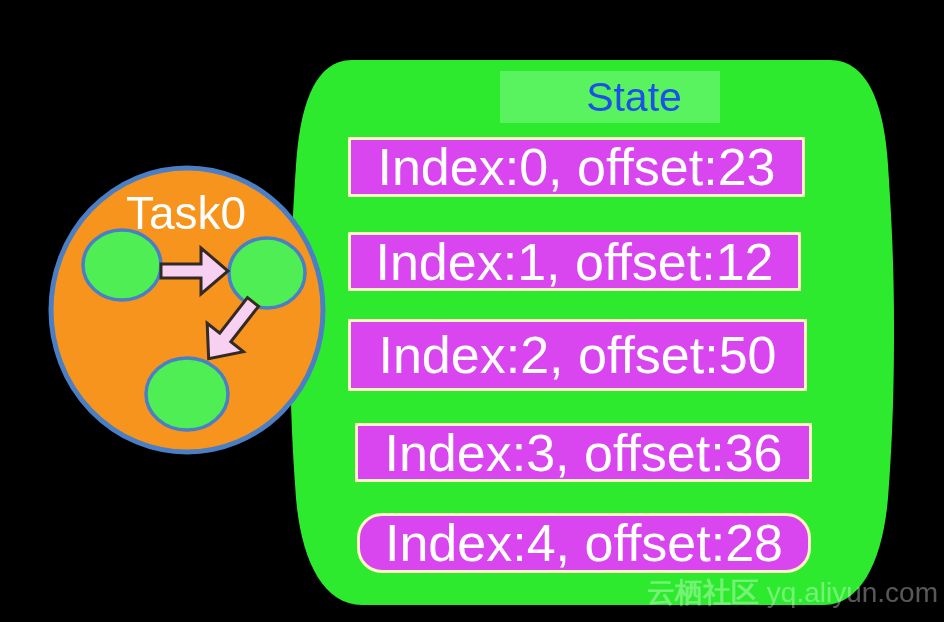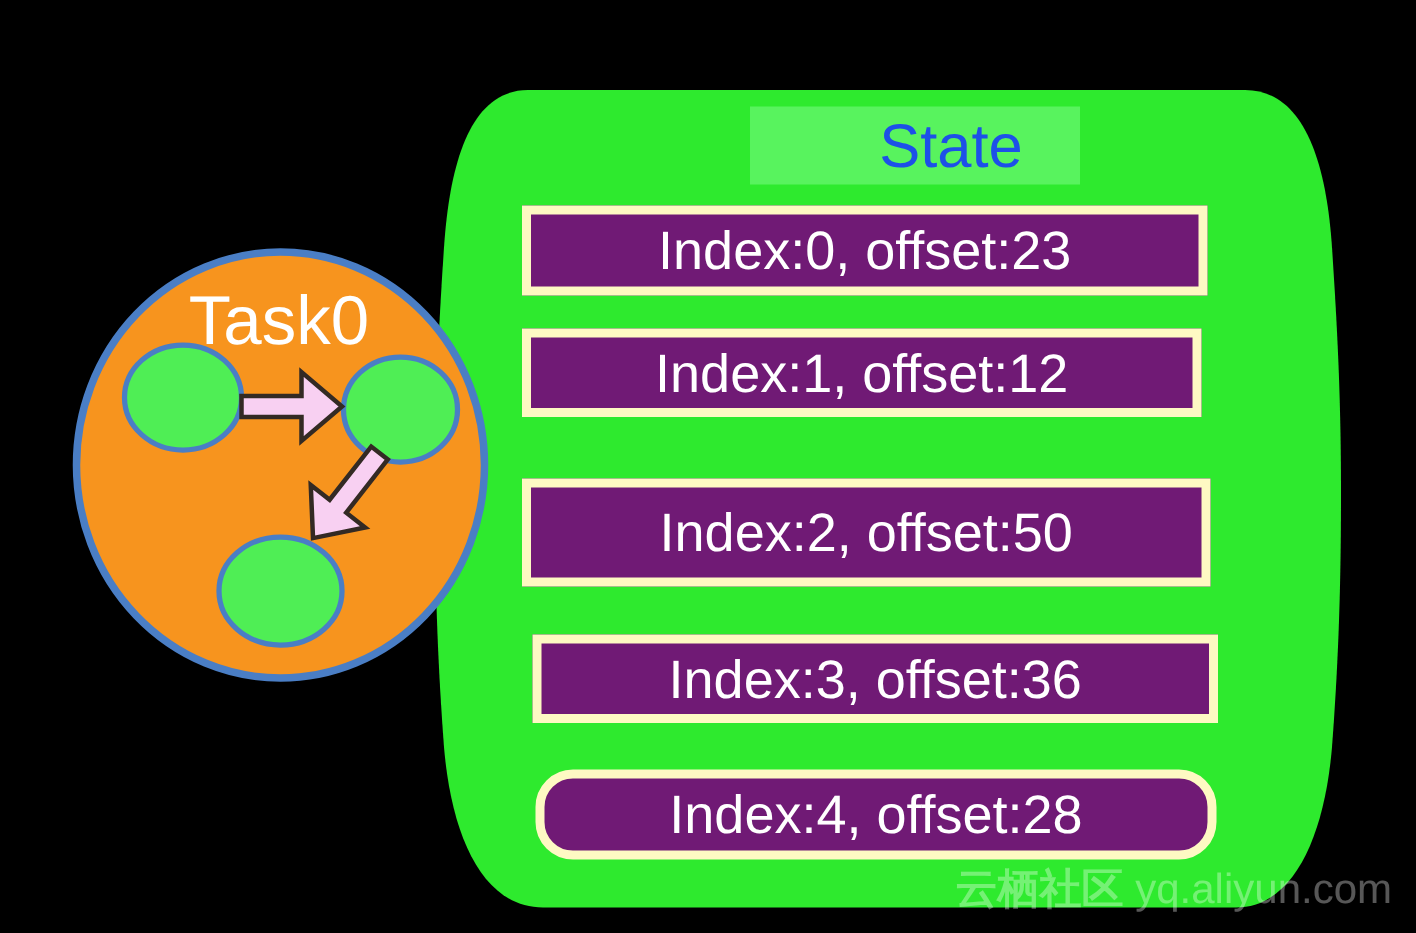--- a/index.html
+++ b/index.html
@@ -17,35 +17,35 @@
     left: 500px; top: 71px;
     width: 172px; height: 52px;
     background: #58f35e;
     color: #1d50e8;
     font-size: 41px;
     display: flex; align-items: center; justify-content: center; padding-left: 48px;
   }
   .state-row {
     position: absolute;
     box-sizing: border-box;
-    background: #701a75;
-    border: 6px solid #fef9c3;
+    background: #d946ef;
+    border: 3px solid #fef9c3;
     color: #ffffff;
-    font-size: 36px;
+    font-size: 52px;
     display: flex; align-items: center; justify-content: center;
     white-space: nowrap;
   }
   .row-0 { left: 348px; top: 137px; width: 457px; height: 60px; }
-  .row-1 { left: 348px; top: 219px; width: 453px; height: 59px; }
+  .row-1 { left: 348px; top: 232px; width: 453px; height: 59px; }
   .row-2 { left: 348px; top: 319px; width: 459px; height: 72px; text-align: right; }
   .row-3 { left: 355px; top: 423px; width: 457px; height: 59px; }
   .row-4 { left: 357px; top: 513px; width: 454px; height: 60px; border-radius: 25px; }
   .watermark {
     position: absolute;
-    right: 16px; top: 574px;
+    right: 6px; top: 574px;
     font-size: 28px;
     color: rgba(255, 255, 255, 0.34);
     white-space: nowrap;
   }
   .watermark .cjk { font-weight: bold; }
   .svg-text {
     font-family: "Liberation Sans", sans-serif;
   }
 </style>
 </head>

